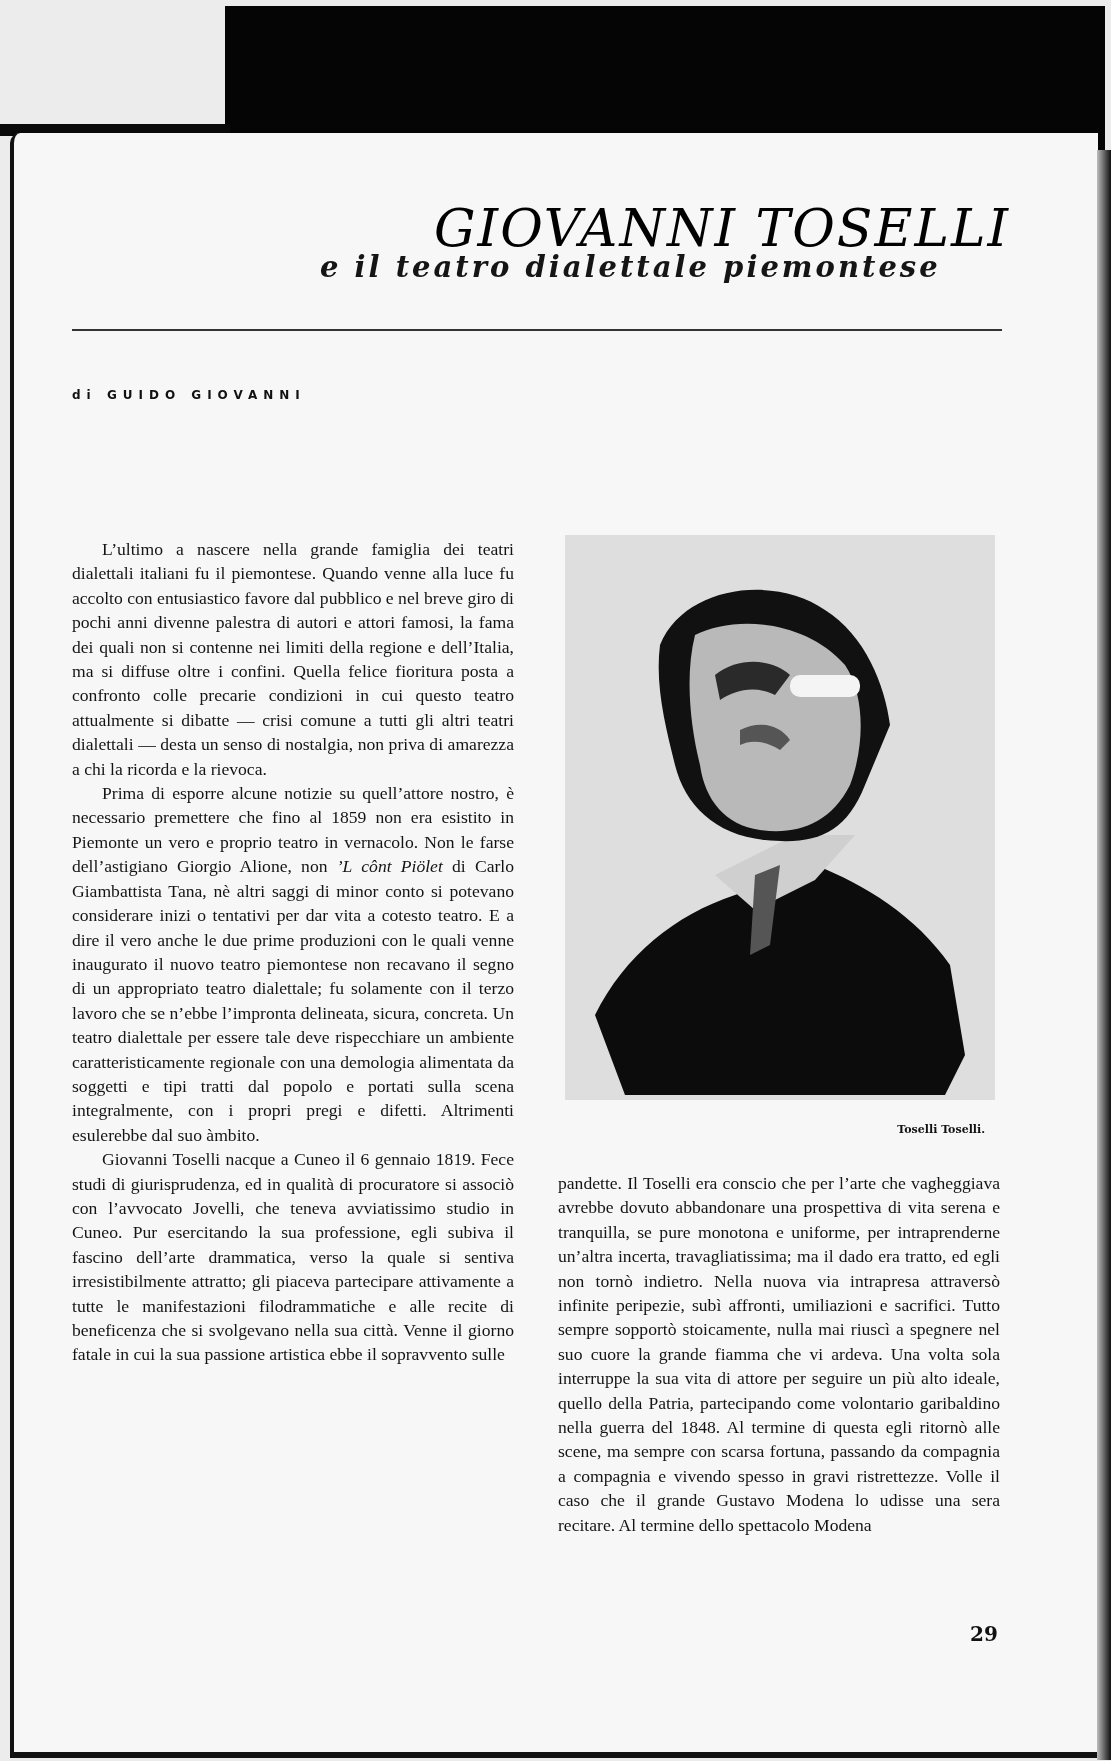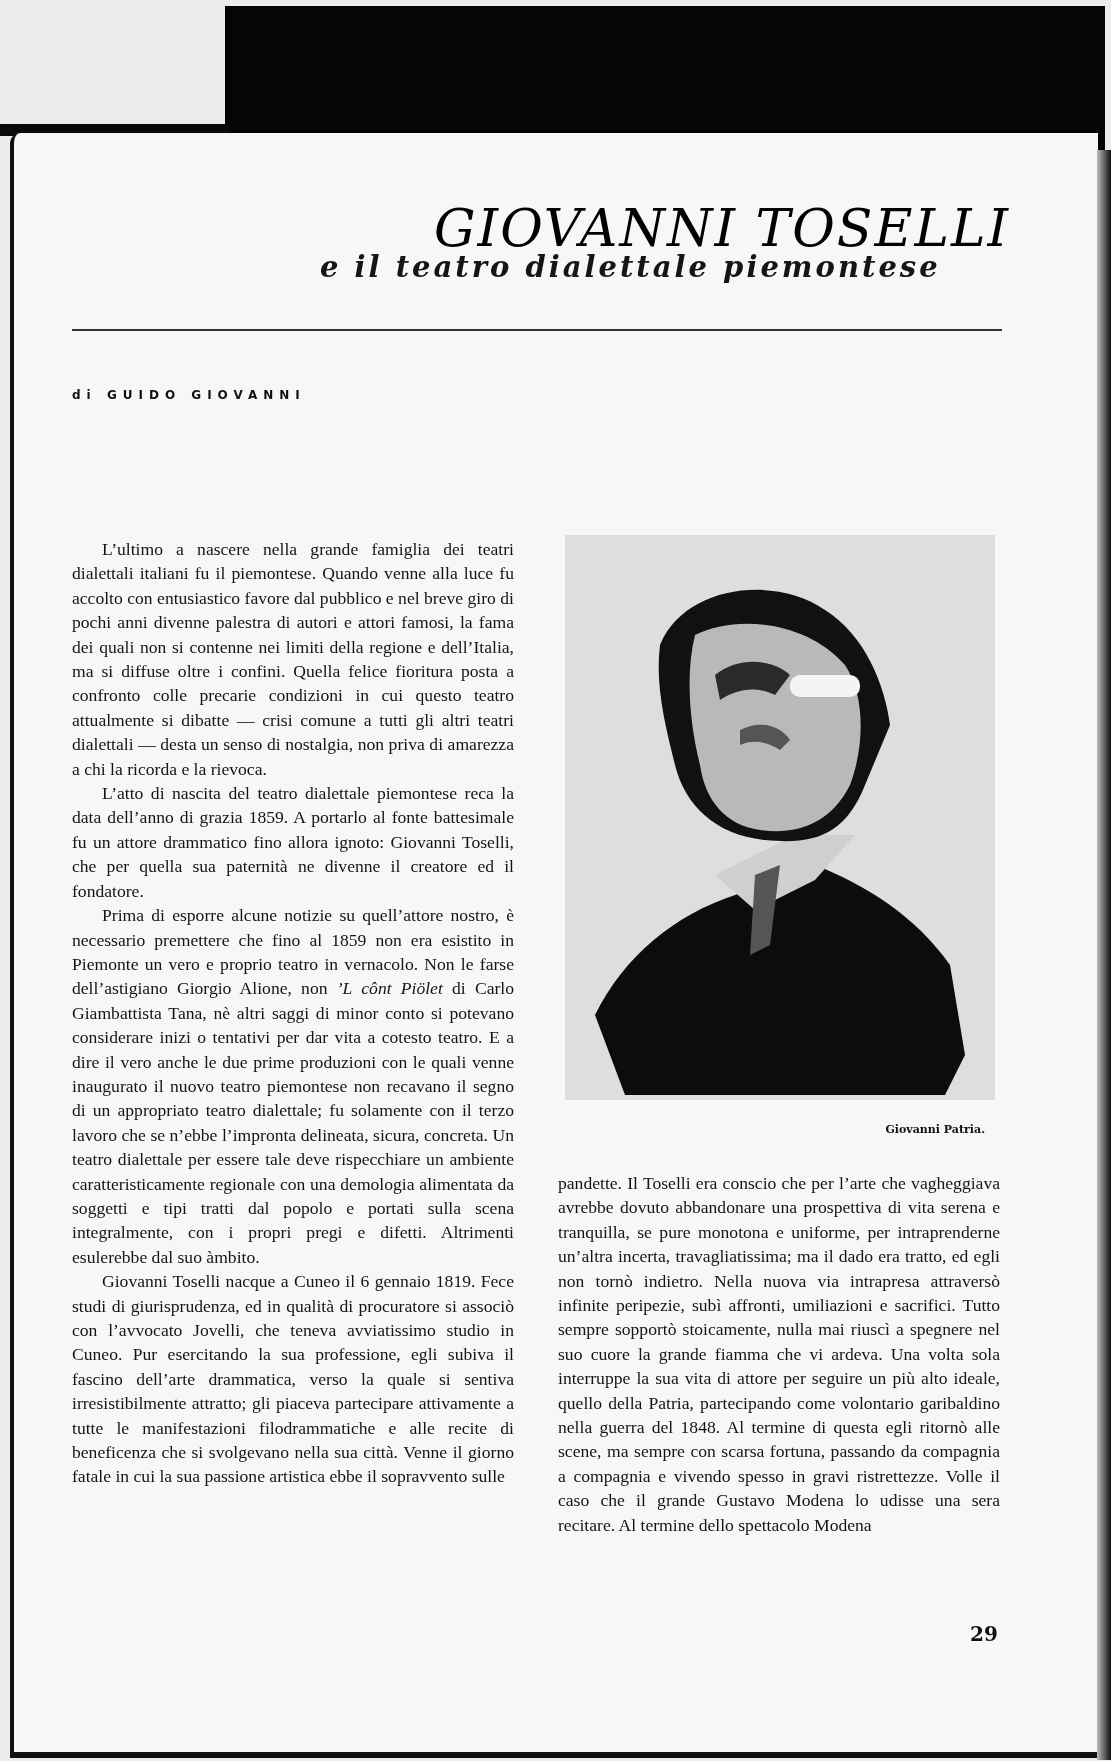--- a/index.html
+++ b/index.html
@@ -92,21 +92,20 @@
 <div class="page"></div>
 <div class="page-right-edge"></div>
 
 <h1 class="title">GIOVANNI TOSELLI</h1>
 <div class="subtitle">e il teatro dialettale piemontese</div>
 <div class="rule"></div>
 <div class="byline">di GUIDO GIOVANNI</div>
 
 <div class="col col-left">
   <p>L’ultimo a nascere nella grande famiglia dei teatri dialettali italiani fu il piemontese. Quando venne alla luce fu accolto con entusiastico favore dal pubblico e nel breve giro di pochi anni divenne palestra di autori e attori famosi, la fama dei quali non si contenne nei limiti della regione e dell’Italia, ma si diffuse oltre i confini. Quella felice fioritura posta a confronto colle precarie condizioni in cui questo teatro attualmente si dibatte — crisi comune a tutti gli altri teatri dialettali — desta un senso di nostalgia, non priva di amarezza a chi la ricorda e la rievoca.</p>
-  <p>L’atto di nascita del teatro dialettale piemontese reca la data dell’anno di grazia 1859. A portarlo al fonte battesimale fu un attore drammatico fino allora ignoto: Giovanni Toselli, che per quella sua paternità ne divenne il creatore ed il fondatore.</p>
   <p><span>Prima di esporre alcune notizie su quell’attore nostro, è necessario premettere che fino al 1859 non era esistito in Piemonte un vero e proprio teatro in vernacolo. Non le farse dell’astigiano Giorgio Alione, non </span><span class="em-italic">’L cônt Piölet</span><span> di Carlo Giambattista Tana, nè altri saggi di minor conto si potevano considerare inizi o tentativi per dar vita a cotesto teatro. E a dire il vero anche le due prime produzioni con le quali venne inaugurato il nuovo teatro piemontese non recavano il segno di un appropriato teatro dialettale; fu solamente con il terzo lavoro che se n’ebbe l’impronta delineata, sicura, concreta. Un teatro dialettale per essere tale deve rispecchiare un ambiente caratteristicamente regionale con una demologia alimentata da soggetti e tipi tratti dal popolo e portati sulla scena integralmente, con i propri pregi e difetti. Altrimenti esulerebbe dal suo àmbito.</span></p>
   <p>Giovanni Toselli nacque a Cuneo il 6 gennaio 1819. Fece studi di giurisprudenza, ed in qualità di procuratore si associò con l’avvocato Jovelli, che teneva avviatissimo studio in Cuneo. Pur esercitando la sua professione, egli subiva il fascino dell’arte drammatica, verso la quale si sentiva irresistibilmente attratto; gli piaceva partecipare attivamente a tutte le manifestazioni filodrammatiche e alle recite di beneficenza che si svolgevano nella sua città. Venne il giorno fatale in cui la sua passione artistica ebbe il sopravvento sulle</p>
 </div>
 
 <div class="photo">
   <svg viewBox="0 0 430 565" preserveAspectRatio="none">
     <rect x="0" y="0" width="430" height="565" fill="#dedede"></rect>
 
     <path d="M30 480 C60 420 110 380 170 360 L250 330 C300 350 350 380 385 430 L400 520 L380 560 L60 560 Z" fill="#0c0c0c"></path>
 
@@ -114,19 +113,19 @@
     <path d="M190 340 L215 330 L205 410 L185 420 Z" fill="#555"></path>
 
     <path d="M95 110 C120 50 210 40 260 75 C300 100 320 150 325 190 L300 250 C280 300 250 310 200 305 C150 300 120 270 110 230 C100 190 90 150 95 110 Z" fill="#111"></path>
 
     <path d="M130 100 C170 80 240 85 280 130 C300 160 300 210 285 250 C265 290 230 300 195 295 C160 290 140 265 135 230 C125 190 120 140 130 100 Z" fill="#b9b9b9"></path>
     <path d="M150 140 C175 120 210 125 225 140 L210 160 C190 150 170 155 155 165 Z" fill="#2a2a2a"></path>
     <path d="M175 195 C195 185 215 190 225 205 L215 215 C200 205 185 205 175 210 Z" fill="#555"></path>
     <rect x="225" y="140" width="70" height="22" rx="10" fill="#f4f4f4"></rect>
   </svg>
 </div>
-<div class="caption">Giovanni Patria.</div>
+<div class="caption">Toselli Toselli.</div>
 
 <div class="col col-right">
   <p class="noindent">pandette. Il Toselli era conscio che per l’arte che vagheggiava avrebbe dovuto abbandonare una prospettiva di vita serena e tranquilla, se pure monotona e uniforme, per intraprenderne un’altra incerta, travagliatissima; ma il dado era tratto, ed egli non tornò indietro. Nella nuova via intrapresa attraversò infinite peripezie, subì affronti, umiliazioni e sacrifici. Tutto sempre sopportò stoicamente, nulla mai riuscì a spegnere nel suo cuore la grande fiamma che vi ardeva. Una volta sola interruppe la sua vita di attore per seguire un più alto ideale, quello della Patria, partecipando come volontario garibaldino nella guerra del 1848. Al termine di questa egli ritornò alle scene, ma sempre con scarsa fortuna, passando da compagnia a compagnia e vivendo spesso in gravi ristrettezze. Volle il caso che il grande Gustavo Modena lo udisse una sera recitare. Al termine dello spettacolo Modena</p>
 </div>
 
 <div class="page-number">29</div>
 
 </body></html>

